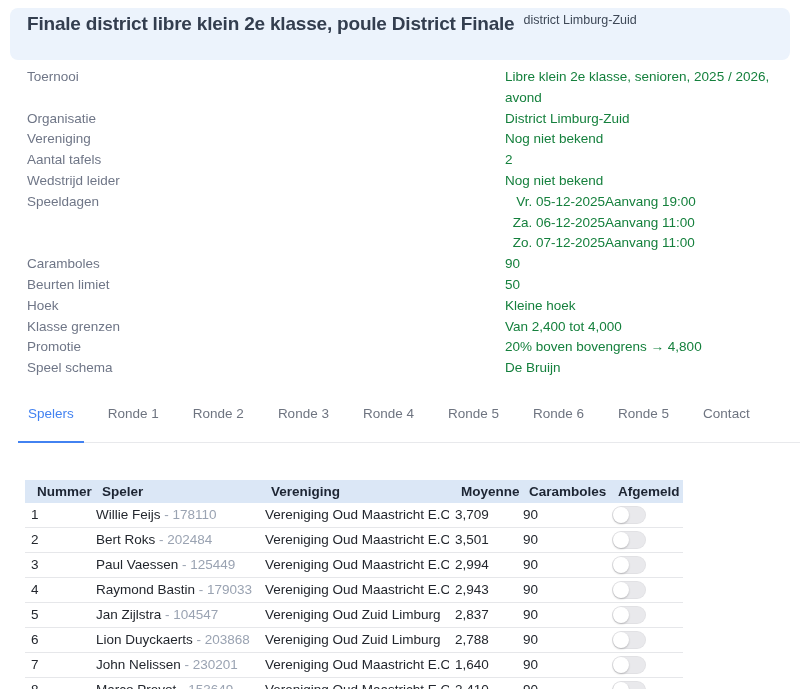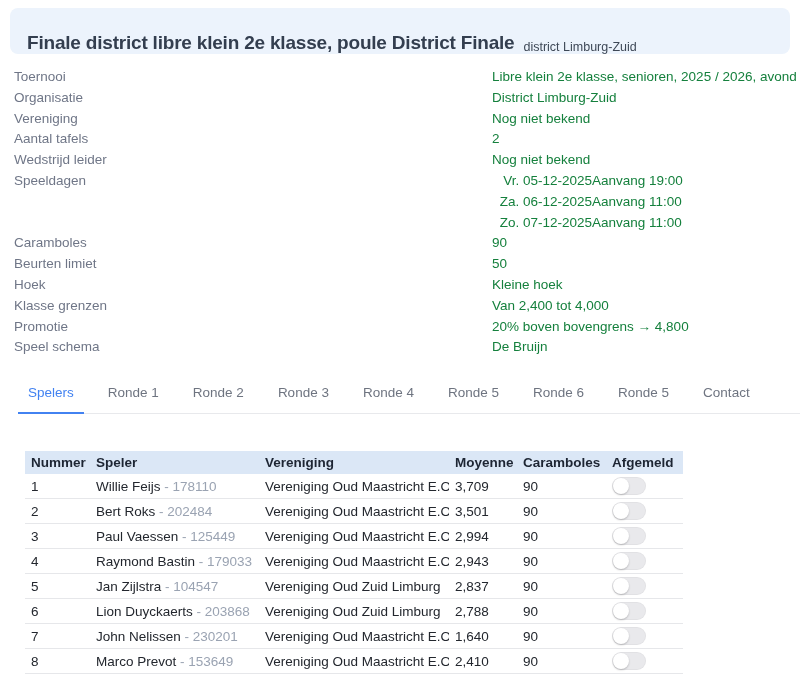--- a/index.html
+++ b/index.html
@@ -7,44 +7,44 @@
   body {
     width: 800px; height: 689px;
     font-family: "Liberation Sans", sans-serif;
     color: #23272e;
     overflow: hidden;
   }
 
   
   .banner {
     margin: 8px 10px 0 10px;
-    height: 46px;
+    height: 52px;
     background: var(--banner_bg, #ecf3fc);
     border-radius: 8px;
     display: flex;
-    align-items: flex-end;
+    align-items: flex-start;
     padding: 5px 12px 0 17px;
   }
   .banner h1 {
     font-size: 19px;
     font-weight: bold;
     color: #333e4f;
     letter-spacing: -0.2px;
   }
   .banner .sub {
     font-size: 12.5px;
     color: #3e4857;
     margin-left: 9px;
     white-space: nowrap;
   }
 
   
   .info {
-    margin-top: 13px;
-    padding-left: 14px;
+    margin-top: 7px;
+    padding-left: 27px;
     font-size: 13.5px;
     line-height: 20.8px;
   }
   .info-row { display: flex; align-items: flex-start; }
   .info-label { width: 478px; flex: 0 0 478px; color: #6f7687; }
   .info-value { color: #15803d; }
   .day-line span { display: inline-block; }
   .day-date { width: 100px; text-align: right; }
 
   
@@ -54,21 +54,21 @@
     border-bottom: 1px solid #e8e9ec;
   }
   .tab {
     background: none;
     border: none;
     border-bottom: 2px solid transparent;
     margin-bottom: -1px;
     font-family: "Liberation Sans", sans-serif;
     font-size: 13.5px;
     color: #6e7480;
-    padding: 9px 10px 12px 10px;
+    padding: 9px 10px 20px 10px;
     margin-right: 14px;
     cursor: pointer;
     white-space: nowrap;
   }
   .tab.active {
     color: var(--accent, #4282f1);
     border-bottom-color: var(--accent, #4282f1);
   }
 
   
@@ -77,21 +77,21 @@
     margin: 37px 0 0 25px;
     width: 658px;
     font-size: 13.5px;
     table-layout: fixed;
   }
   table.players thead th {
     background: var(--table_header_bg, #dbe7f6);
     text-align: left;
     font-weight: bold;
     color: #1d2533;
-    padding: 4px 6px 4px 6px;
+    padding: 4px 6px 4px 12px;
     white-space: nowrap;
   }
   table.players tbody td {
     border-bottom: 1px solid #e6e7ea;
     padding: 3px 6px;
     color: #23272e;
     white-space: nowrap;
     overflow: hidden;
   }
   .pid { color: #9aa3b2; }

